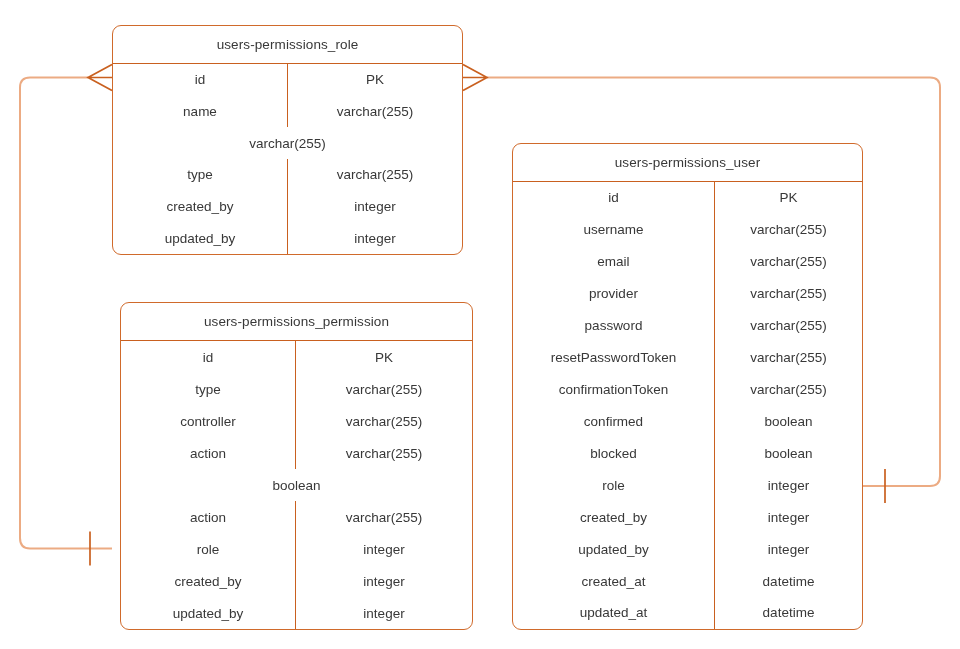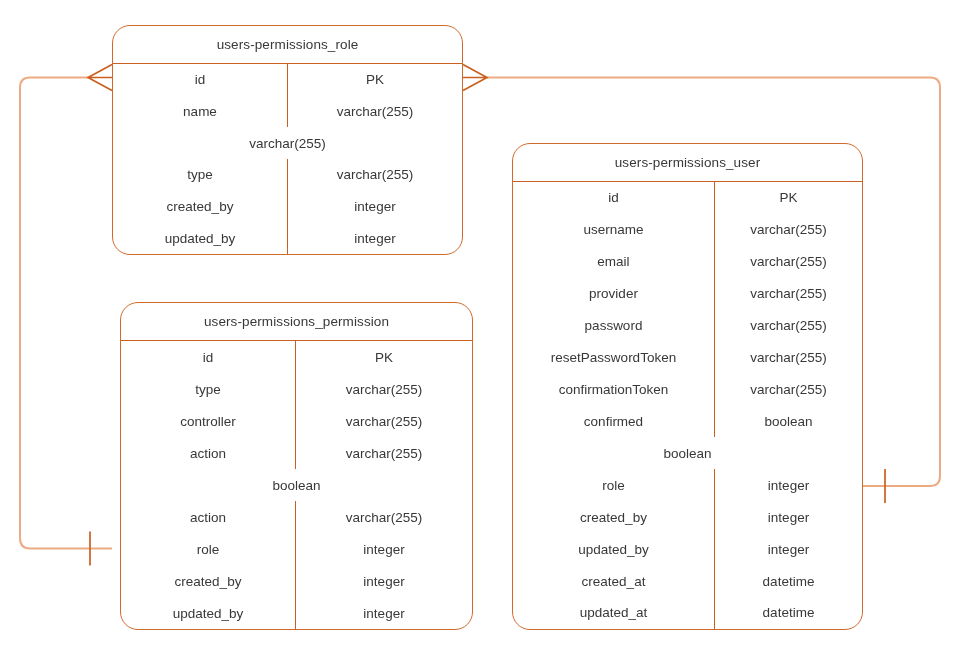--- a/index.html
+++ b/index.html
@@ -11,21 +11,21 @@
   }
   html,body{margin:0;padding:0;background:var(--bg);}
   .canvas{
     position:relative;width:960px;height:649px;background:var(--bg);
     font-family:"Liberation Sans","DejaVu Sans",sans-serif;color:var(--text);
     overflow:hidden;
   }
   .wires{position:absolute;left:0;top:0;width:960px;height:649px;}
   .entity{
     position:absolute;box-sizing:border-box;background:#fff;
-    border:1.5px solid var(--orange-border);border-radius:18px;
+    border:1.5px solid var(--orange-border);border-radius:9px;
     display:flex;flex-direction:column;
   }
   .entity-title{
     flex:0 0 37px;display:flex;align-items:center;justify-content:center;
     border-bottom:1.5px solid var(--orange);
     font-size:13.5px;letter-spacing:.1px;
   }
   .entity-body{flex:1;display:flex;flex-direction:column;}
   .field-row{flex:1;display:flex;min-height:0;}
   .cell{display:flex;align-items:center;justify-content:center;font-size:13.5px;white-space:nowrap;}
@@ -151,20 +151,21 @@
         </div>
         <div class="field-row">
           <div class="cell name">confirmationToken</div>
           <div class="cell type">varchar(255)</div>
         </div>
         <div class="field-row">
           <div class="cell name">confirmed</div>
           <div class="cell type">boolean</div>
         </div>
         <div class="field-row">
+          <div class="cell name">blocked</div>
           <div class="cell type">boolean</div>
         </div>
         <div class="field-row">
           <div class="cell name">role</div>
           <div class="cell type">integer</div>
         </div>
         <div class="field-row">
           <div class="cell name">created_by</div>
           <div class="cell type">integer</div>
         </div>

